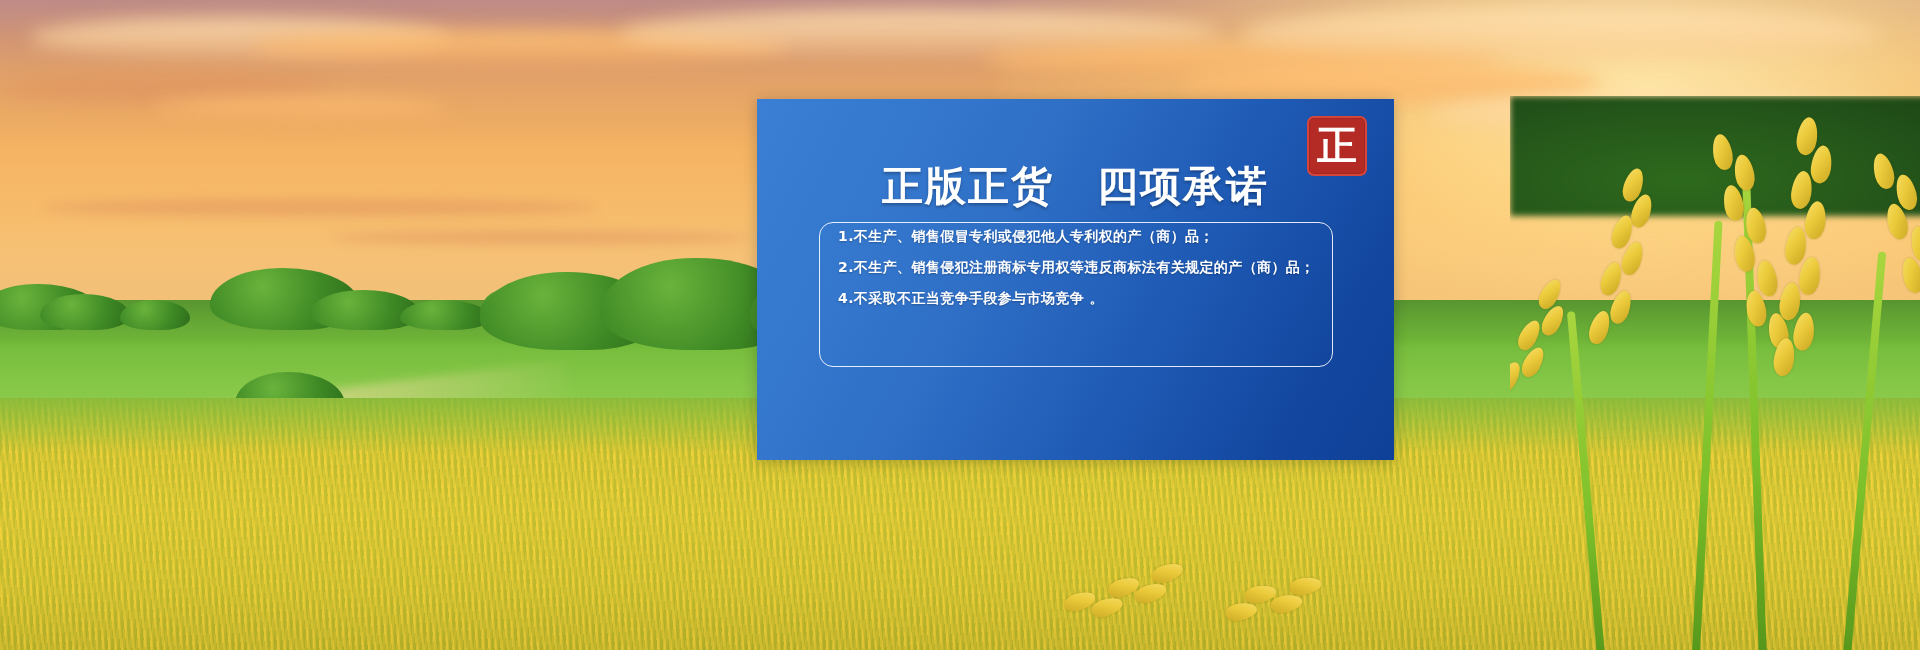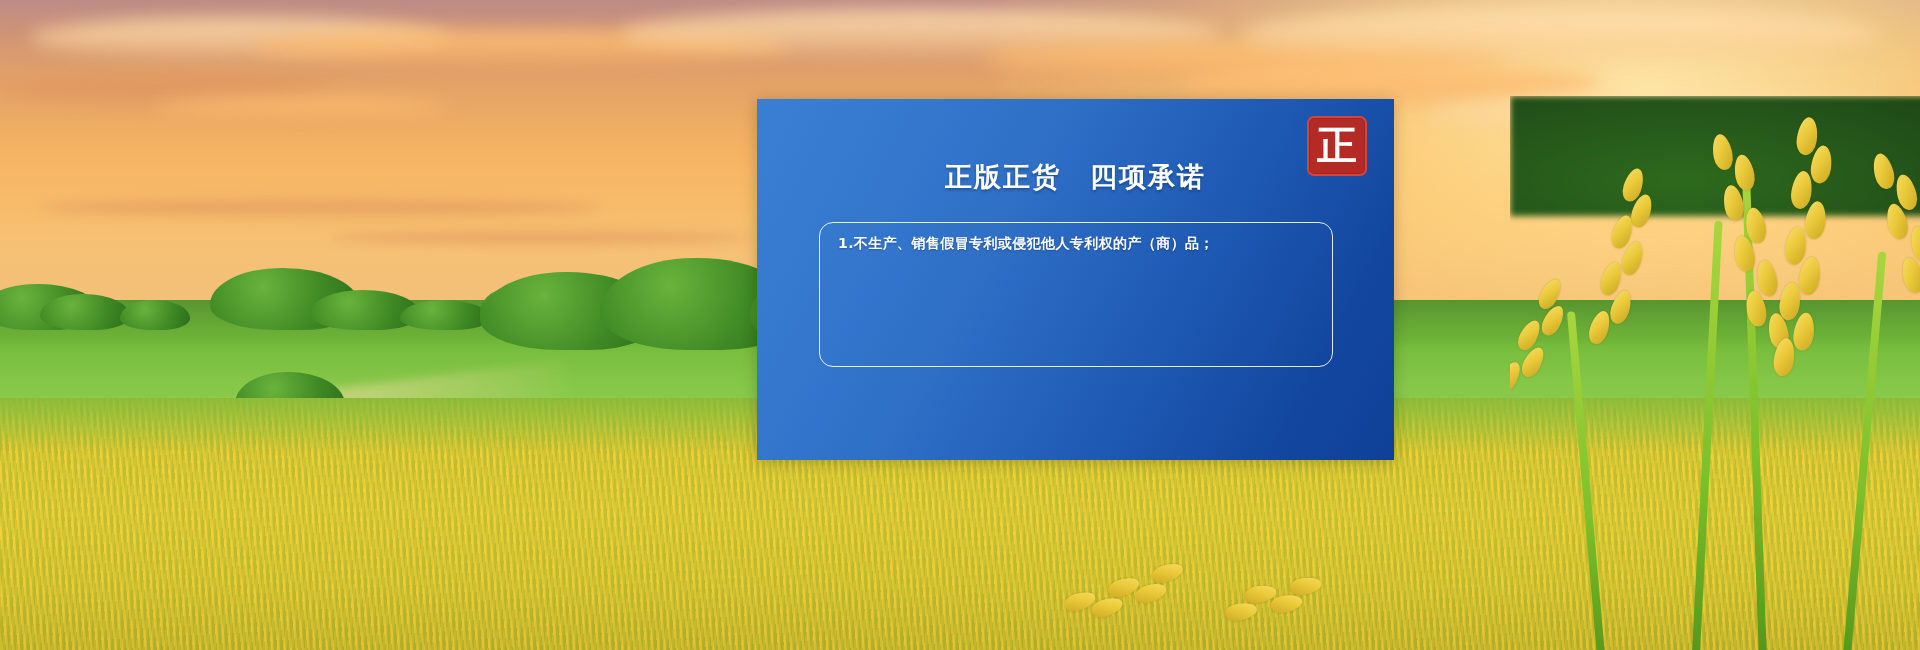--- a/index.html
+++ b/index.html
@@ -213,38 +213,38 @@
     transform: translateY(-1px);
   }
 
   .panel-title {
     position: absolute;
     left: 0;
     right: 0;
     top: 60px;
     text-align: center;
     color: #ffffff;
-    font-size: 27px;
+    font-size: 41px;
     font-weight: 700;
     letter-spacing: 2px;
     text-shadow: 0 2px 3px rgba(0,0,0,0.28);
     font-family: "DejaVu Sans", "Liberation Sans", sans-serif;
     white-space: pre;
   }
 
   .promise-box {
     position: absolute;
     left: 62px;
     top: 123px;
     width: 514px;
     height: 145px;
     border: 1.6px solid rgba(255,255,255,0.88);
     border-radius: 14px;
     box-sizing: border-box;
-    padding: 13px 0 0 18px;
+    padding: 6px 0 0 18px;
   }
   .promise-item {
     color: #ffffff;
     font-size: 14px;
     line-height: 1;
     margin-bottom: 17px;
     letter-spacing: 0.4px;
     font-weight: 700;
     font-family: "DejaVu Sans", "Liberation Sans", sans-serif;
     text-shadow: 0 1px 2px rgba(0,0,0,0.25);
@@ -403,18 +403,20 @@
   <div class="panel">
 
     <div class="logo">
       <span class="logo-char">正</span>
     </div>
 
     <div class="panel-title">正版正货　四项承诺</div>
 
     <div class="promise-box">
       <div class="promise-item">1.不生产、销售假冒专利或侵犯他人专利权的产（商）品；</div>
+      <div class="promise-item">2.不生产、销售侵犯注册商标专用权等违反商标法有关规定的产（商）品；</div>
+      <div class="promise-item">4.不采取不正当竞争手段参与市场竞争 。</div>
     </div>
 
 
   </div>
 
 </div>
 
 </body></html>

